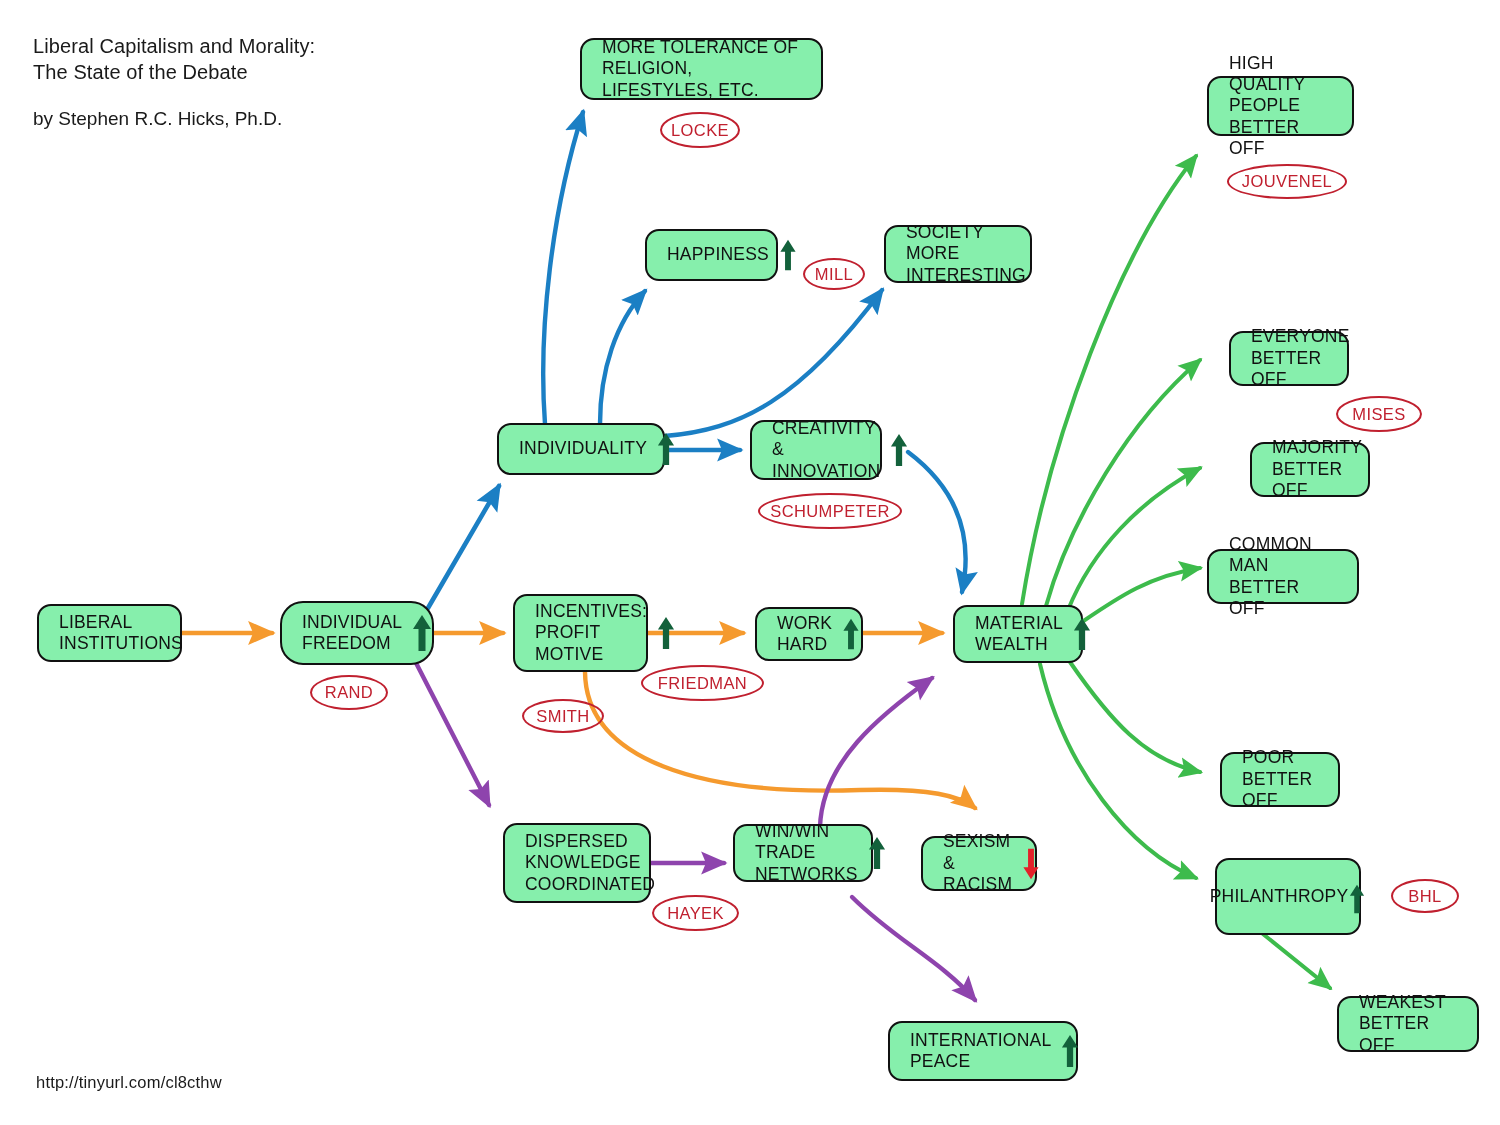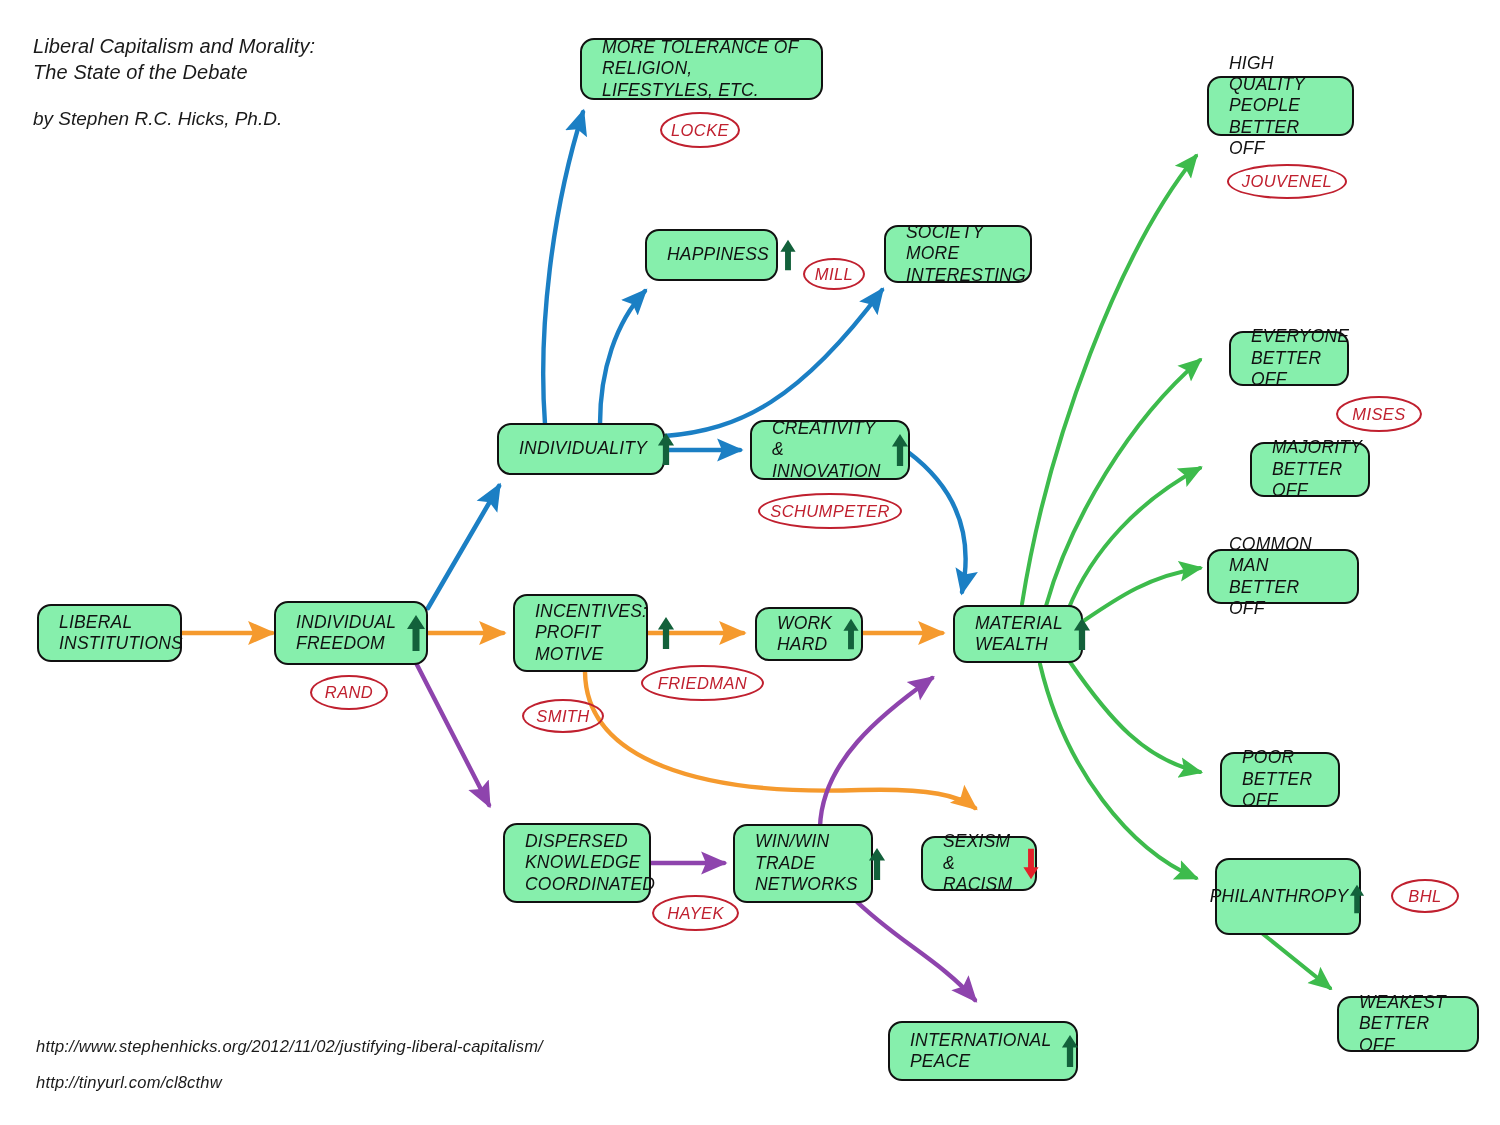--- a/index.html
+++ b/index.html
@@ -9,21 +9,20 @@
   }
   body {
     font-family: "Liberation Sans", sans-serif;
   }
   #canvas {
     position: relative;
     width: 1500px;
     height: 1125px;
     background: #ffffff;
     overflow: hidden;
-    font-style: italic;
   }
   #wires {
     position: absolute;
     left: 0;
     top: 0;
     width: 1500px;
     height: 1125px;
     pointer-events: none;
   }
 
@@ -160,29 +159,28 @@
       <path d="M1258,930 L1330,988" stroke="#3DBB4C" stroke-width="4" marker-end="url(#ah-green)"></path>
     </g>
   </svg>
 
   <div class="title-block">
     <div class="doc-title">Liberal Capitalism and Morality:
 The State of the Debate</div>
     <div class="doc-author">by Stephen R.C. Hicks, Ph.D.</div>
   </div>
 
-  <div class="footer-link l1">http://www.stephenhicks.org/2012/11/02/justifying-liberal-capitalism/</div>
   <div class="footer-link l2">http://tinyurl.com/cl8cthw</div>
 
   <div class="node" style="left:37px; top:604px; width:145px; height:58px;">
     <span class="label">LIBERAL
 INSTITUTIONS</span>
   </div>
 
-  <div class="node" style="left:274px; top:601px; width:154px; height:64px;">
+  <div class="node" style="left:280px; top:601px; width:154px; height:64px;border-radius:23px;">
     <span class="label">INDIVIDUAL
 FREEDOM</span>
     <span class="ind">
       <svg width="20" height="38" viewBox="0 0 20 38">
           <path d="M10 1 L19 15 L13.5 15 L13.5 37 L6.5 37 L6.5 15 L1 15 Z" fill="#13613B"></path>
         </svg>
     </span>
   </div>
 
   <div class="node center" style="left:497px; top:423px; width:168px; height:52px;">
@@ -206,21 +204,21 @@
           <path d="M10 1 L19 15 L13.5 15 L13.5 37 L6.5 37 L6.5 15 L1 15 Z" fill="#13613B"></path>
         </svg>
     </span>
   </div>
 
   <div class="node" style="left:884px; top:225px; width:148px; height:58px;">
     <span class="label">SOCIETY MORE
 INTERESTING</span>
   </div>
 
-  <div class="node" style="left:750px; top:420px; width:160px; height:60px;">
+  <div class="node" style="left:750px; top:420px; width:132px; height:60px;">
     <span class="label">CREATIVITY &amp;
 INNOVATION</span>
     <span class="ind">
       <svg width="18" height="34" viewBox="0 0 20 38">
           <path d="M10 1 L19 15 L13.5 15 L13.5 37 L6.5 37 L6.5 15 L1 15 Z" fill="#13613B"></path>
         </svg>
     </span>
   </div>
 
   <div class="node" style="left:513px; top:594px; width:135px; height:78px;">
@@ -253,21 +251,21 @@
         </svg>
     </span>
   </div>
 
   <div class="node" style="left:503px; top:823px; width:148px; height:80px;">
     <span class="label">DISPERSED
 KNOWLEDGE
 COORDINATED</span>
   </div>
 
-  <div class="node" style="left:733px; top:824px; width:140px; height:79px;">
+  <div class="node" style="left:733px; top:824px; width:140px; height:58px;">
     <span class="label">WIN/WIN
 TRADE
 NETWORKS</span>
     <span class="ind">
       <svg width="18" height="34" viewBox="0 0 20 38">
           <path d="M10 1 L19 15 L13.5 15 L13.5 37 L6.5 37 L6.5 15 L1 15 Z" fill="#13613B"></path>
         </svg>
     </span>
   </div>
 

